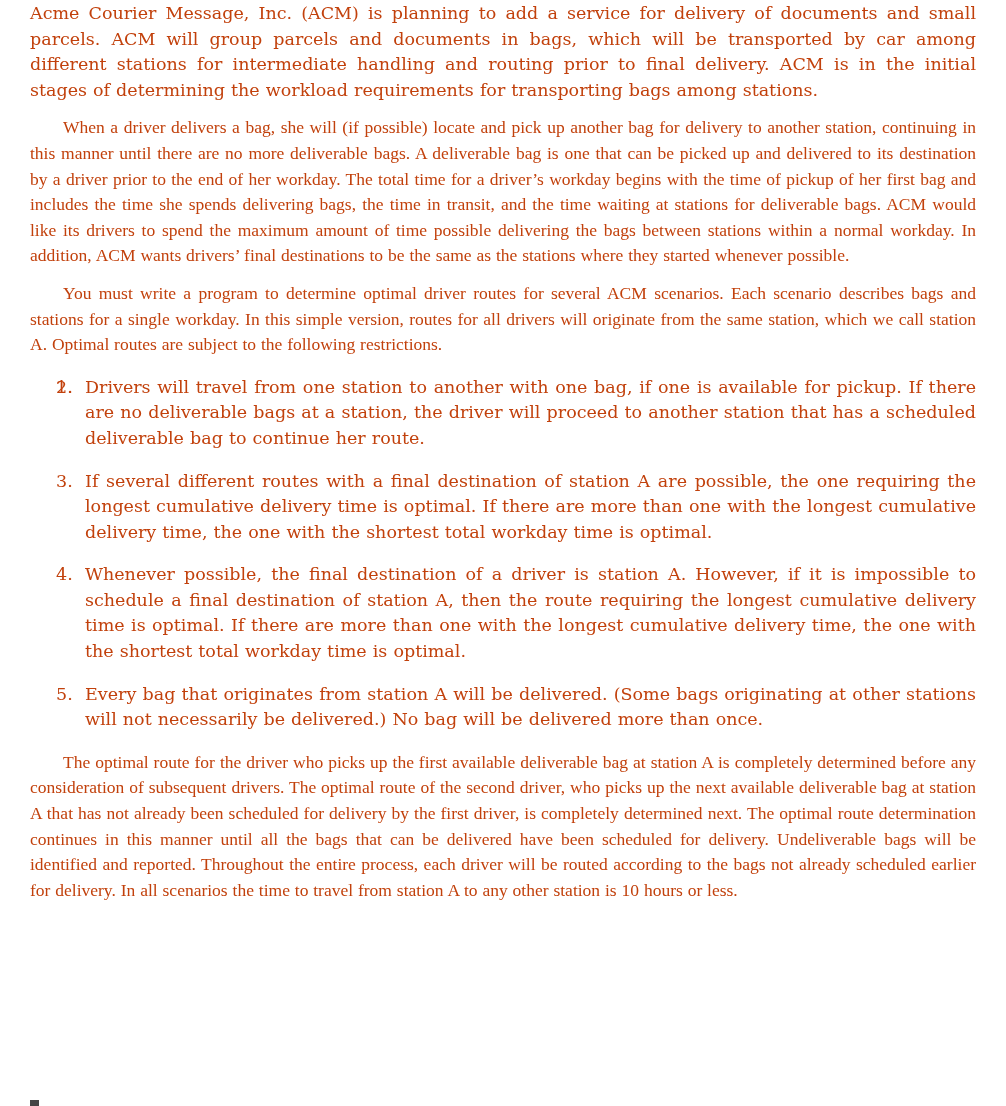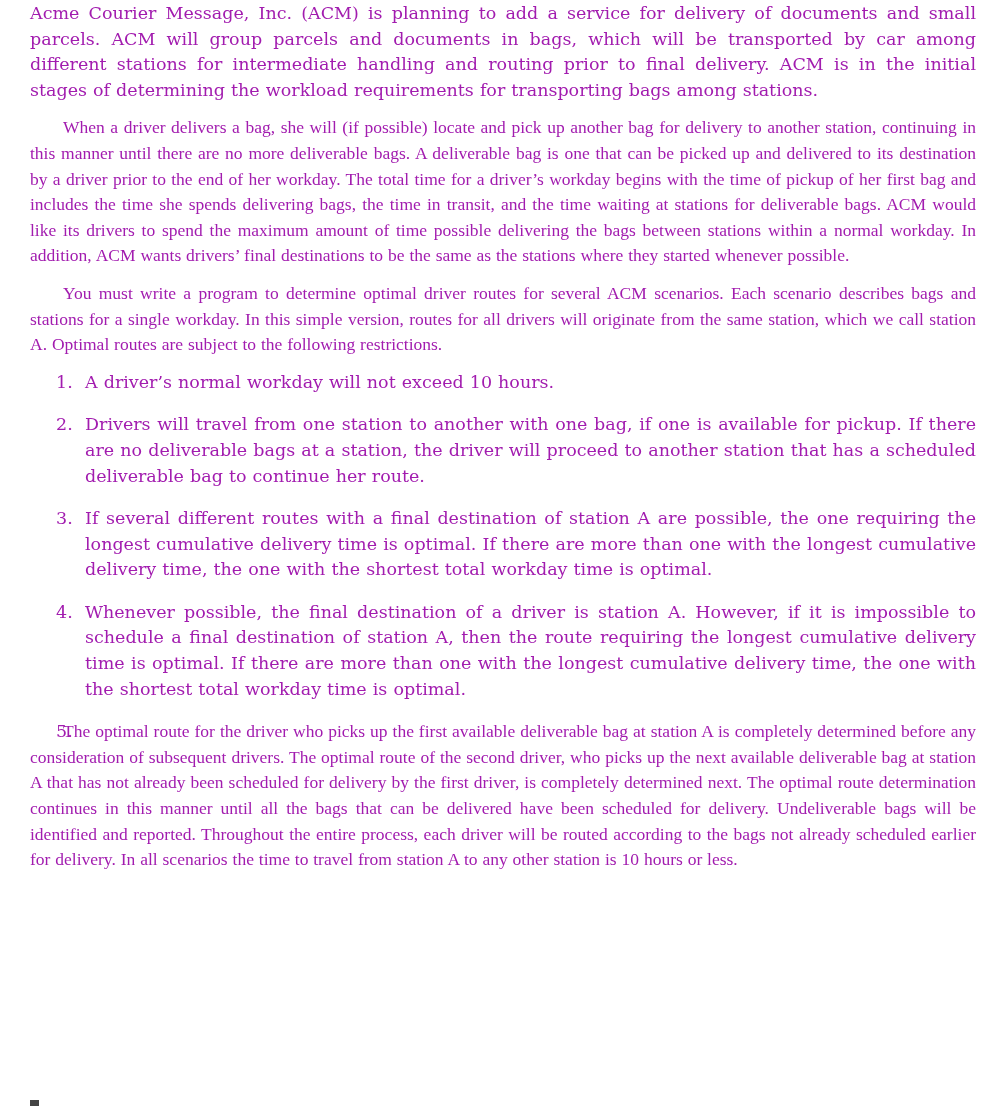--- a/index.html
+++ b/index.html
@@ -9,21 +9,21 @@
   }
   .page {
     position: relative;
     width: 1006px;
     height: 1106px;
     box-sizing: border-box;
     padding: 1px 30px 0 30px;
     overflow: hidden;
     background: #ffffff;
     font-family: "DejaVu Serif", "Liberation Serif", serif;
-    color: #a21caf;
+    color: #c2410c;
   }
   .para {
     margin: 0 0 12px 0;
     font-size: 17.5px;
     line-height: 25.6px;
     text-align: justify;
     word-spacing: 0.5px;
   }
   .para.indent {
     text-indent: 33px;
@@ -64,36 +64,36 @@
 
   <p class="para">Acme Courier Message, Inc. (ACM) is planning to add a service for delivery of documents and small parcels. ACM will group parcels and documents in bags, which will be transported by car among different stations for intermediate handling and routing prior to final delivery. ACM is in the initial stages of determining the workload requirements for transporting bags among stations.</p>
 
   <p class="para indent">When a driver delivers a bag, she will (if possible) locate and pick up another bag for delivery to another station, continuing in this manner until there are no more deliverable bags. A deliverable bag is one that can be picked up and delivered to its destination by a driver prior to the end of her workday. The total time for a driver’s workday begins with the time of pickup of her first bag and includes the time she spends delivering bags, the time in transit, and the time waiting at stations for deliverable bags. ACM would like its drivers to spend the maximum amount of time possible delivering the bags between stations within a normal workday. In addition, ACM wants drivers’ final destinations to be the same as the stations where they started whenever possible.</p>
 
   <p class="para indent">You must write a program to determine optimal driver routes for several ACM scenarios. Each scenario describes bags and stations for a single workday. In this simple version, routes for all drivers will originate from the same station, which we call station A. Optimal routes are subject to the following restrictions.</p>
 
   <ol class="restrictions">
     <li>
       <span class="num">1.</span>
-      <span>A driver’s normal workday will not exceed 10 hours.</span>
     </li>
     <li>
       <span class="num">2.</span>
       <span>Drivers will travel from one station to another with one bag, if one is available for pickup. If there are no deliverable bags at a station, the driver will proceed to another station that has a scheduled deliverable bag to continue her route.</span>
     </li>
     <li>
       <span class="num">3.</span>
       <span>If several different routes with a final destination of station A are possible, the one requiring the longest cumulative delivery time is optimal. If there are more than one with the longest cumulative delivery time, the one with the shortest total workday time is optimal.</span>
     </li>
     <li>
       <span class="num">4.</span>
       <span>Whenever possible, the final destination of a driver is station A. However, if it is impossible to schedule a final destination of station A, then the route requiring the longest cumulative delivery time is optimal. If there are more than one with the longest cumulative delivery time, the one with the shortest total workday time is optimal.</span>
     </li>
     <li>
       <span class="num">5.</span>
+      <span>Every bag that originates from station A will be delivered. (Some bags originating at other stations will not necessarily be delivered.) No bag will be delivered more than once.</span>
     </li>
   </ol>
 
   <p class="para indent">The optimal route for the driver who picks up the first available deliverable bag at station A is completely determined before any consideration of subsequent drivers. The optimal route of the second driver, who picks up the next available deliverable bag at station A that has not already been scheduled for delivery by the first driver, is completely determined next. The optimal route determination continues in this manner until all the bags that can be delivered have been scheduled for delivery. Undeliverable bags will be identified and reported. Throughout the entire process, each driver will be routed according to the bags not already scheduled earlier for delivery. In all scenarios the time to travel from station A to any other station is 10 hours or less.</p>
 
   <div class="clipped-heading-fragment"></div>
 
 </div>
 
 </body></html>

